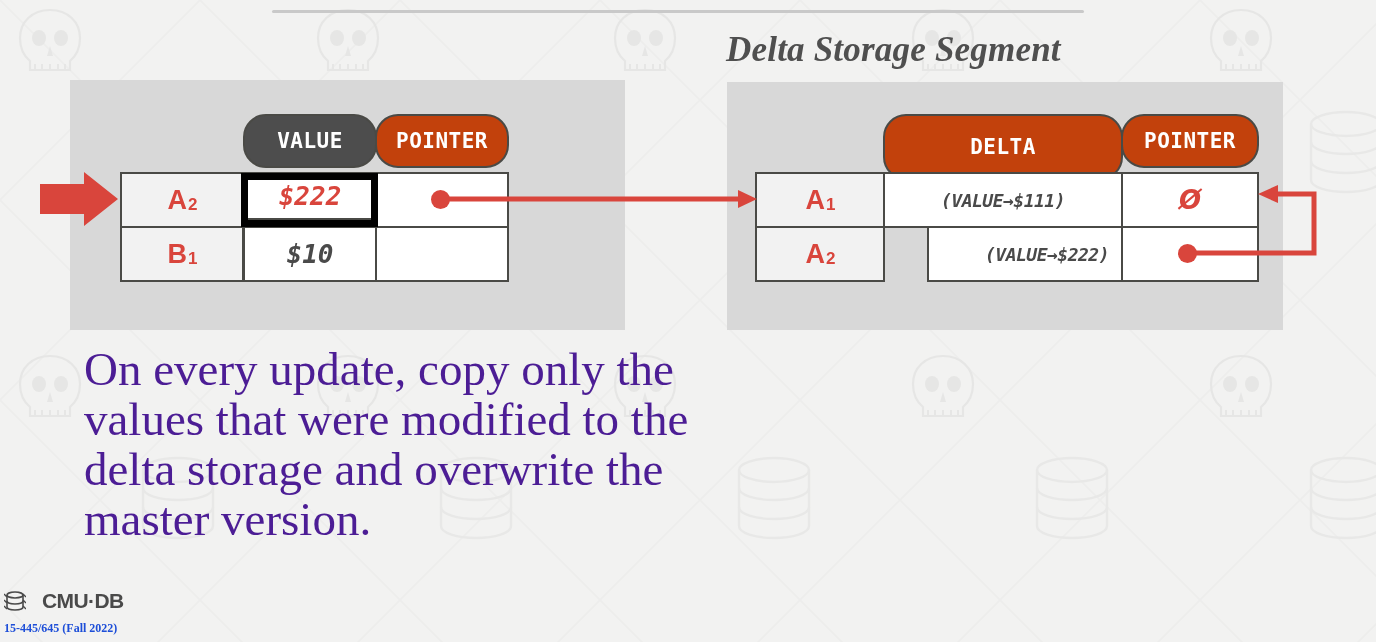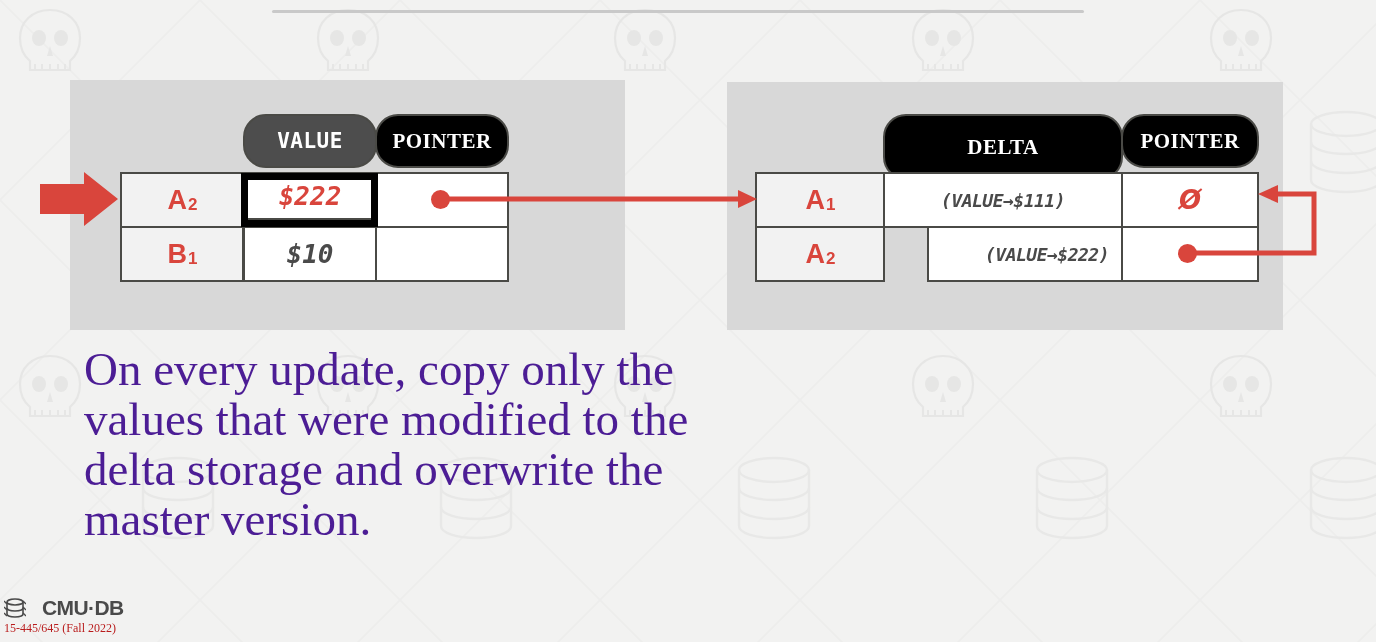--- a/index.html
+++ b/index.html
@@ -76,21 +76,21 @@
   }
   .hdr {
     color: #ffffff;
     font-family: "DejaVu Sans Mono", monospace;
     font-weight: bold;
     font-size: 21px;
     letter-spacing: 0.5px;
     border-radius: 23px;
   }
   .hdr-dark { background: #4d4d4d; }
-  .hdr-red  { background: #000000; font-family: Liberation Serif, serif; }
+  .hdr-red  { background: #c2410c; }
 
   .key-cell {
     background: #f2f2f2;
     color: #d9453c;
     font-family: "Liberation Sans", sans-serif;
     font-weight: bold;
     font-size: 27px;
   }
   .key-cell sub {
     font-size: 17px;
@@ -184,24 +184,24 @@
     font-weight: bold;
     font-size: 21px;
     color: #4a4a4a;
     letter-spacing: -0.6px;
     display: flex;
     align-items: center;
     gap: 16px;
   }
   #footer-course {
     font-family: "Liberation Serif", serif;
-    font-weight: normal;
+    font-weight: bold;
     font-size: 12px;
-    color: #b91c1c;
-    margin-top: 1px;
+    color: #1d4ed8;
+    margin-top: 8px;
   }
 </style>
 </head>
 <body>
 
 <svg id="watermark" viewBox="0 0 1376 642" xmlns="http://www.w3.org/2000/svg">
   <defs>
     <g id="wm-skull">
       <path d="M0 -30 C 18 -30 30 -18 30 -2 C 30 8 26 16 20 21 L 20 30 L -20 30 L -20 21 C -26 16 -30 8 -30 -2 C -30 -18 -18 -30 0 -30 Z" fill="none" stroke="#e6e6e5" stroke-width="2.2"></path>
       <ellipse cx="-11" cy="-2" rx="7" ry="8" fill="#e6e6e5"></ellipse>
@@ -260,20 +260,21 @@
 
   <div class="cell key-cell" style="left:120px; top:226px; width:124px; height:56px;">
     <span>B</span>
       <sub>1</sub>
   </div>
   <div class="cell val-cell" style="left:243px; top:226px; width:134px; height:56px;">$10</div>
   <div class="cell ptr-cell" style="left:375px; top:226px; width:134px; height:56px;"></div>
 
   <div id="value-highlight"></div>
 
+  <div class="section-title" id="title-delta">Delta Storage Segment</div>
   <div class="panel" id="panel-delta"></div>
 
   <div class="cell hdr hdr-red" style="left:883px; top:114px; width:240px; height:66px;">DELTA</div>
   <div class="cell hdr hdr-red" style="left:1121px; top:114px; width:138px; height:54px;">POINTER</div>
 
   <div class="cell key-cell" style="left:755px; top:172px; width:130px; height:56px;">
     <span>A</span>
       <sub>1</sub>
   </div>
   <div class="cell delta-cell" style="left:883px; top:172px; width:240px; height:56px;">(VALUE→$111)</div>

